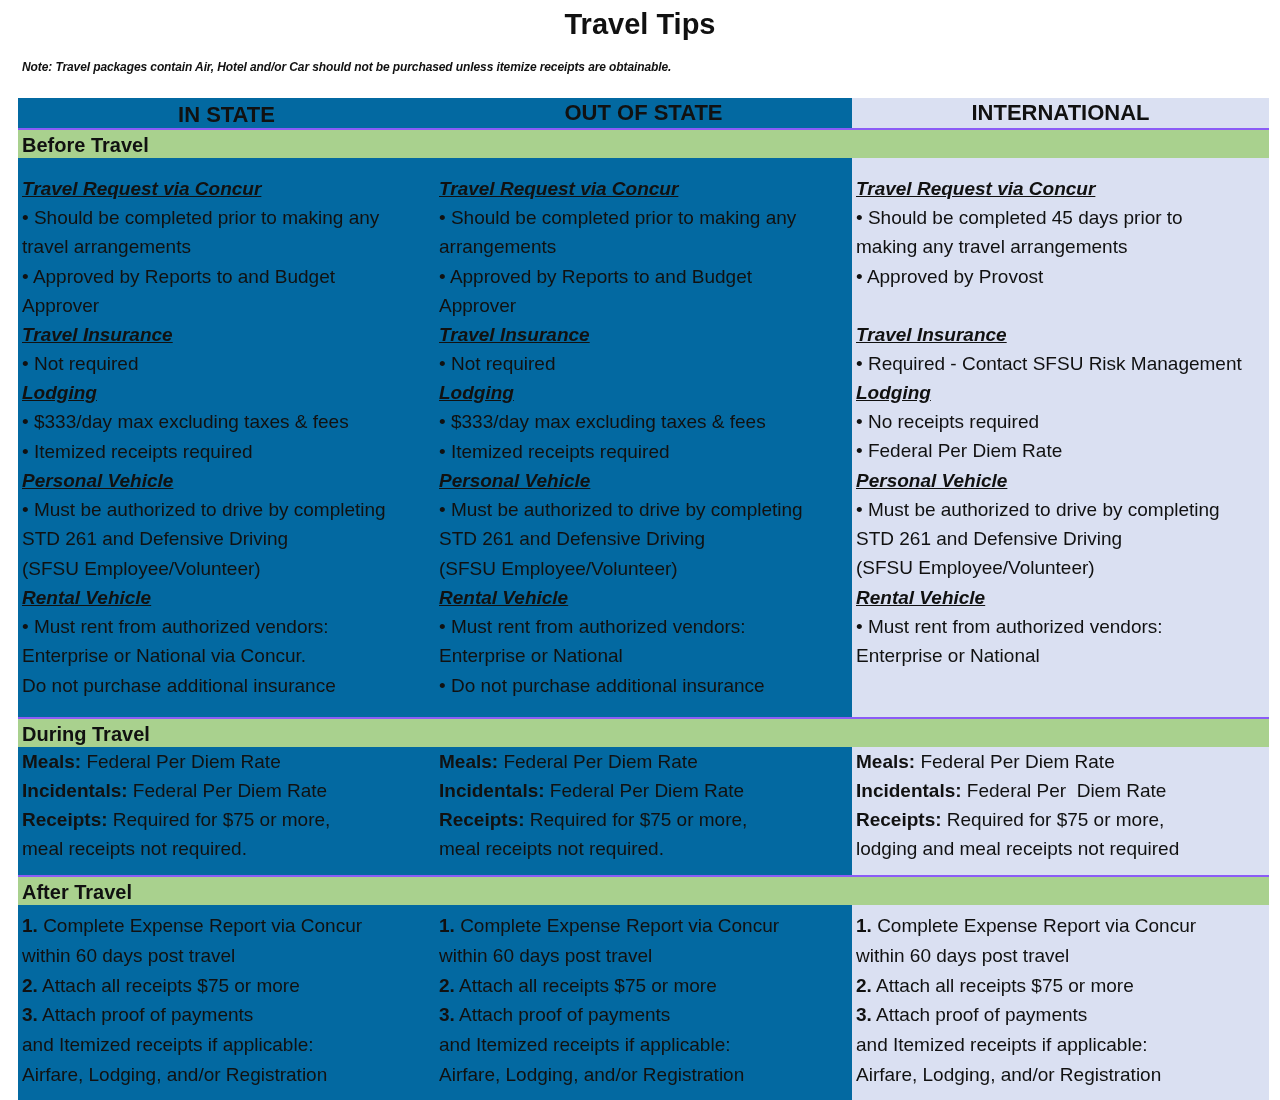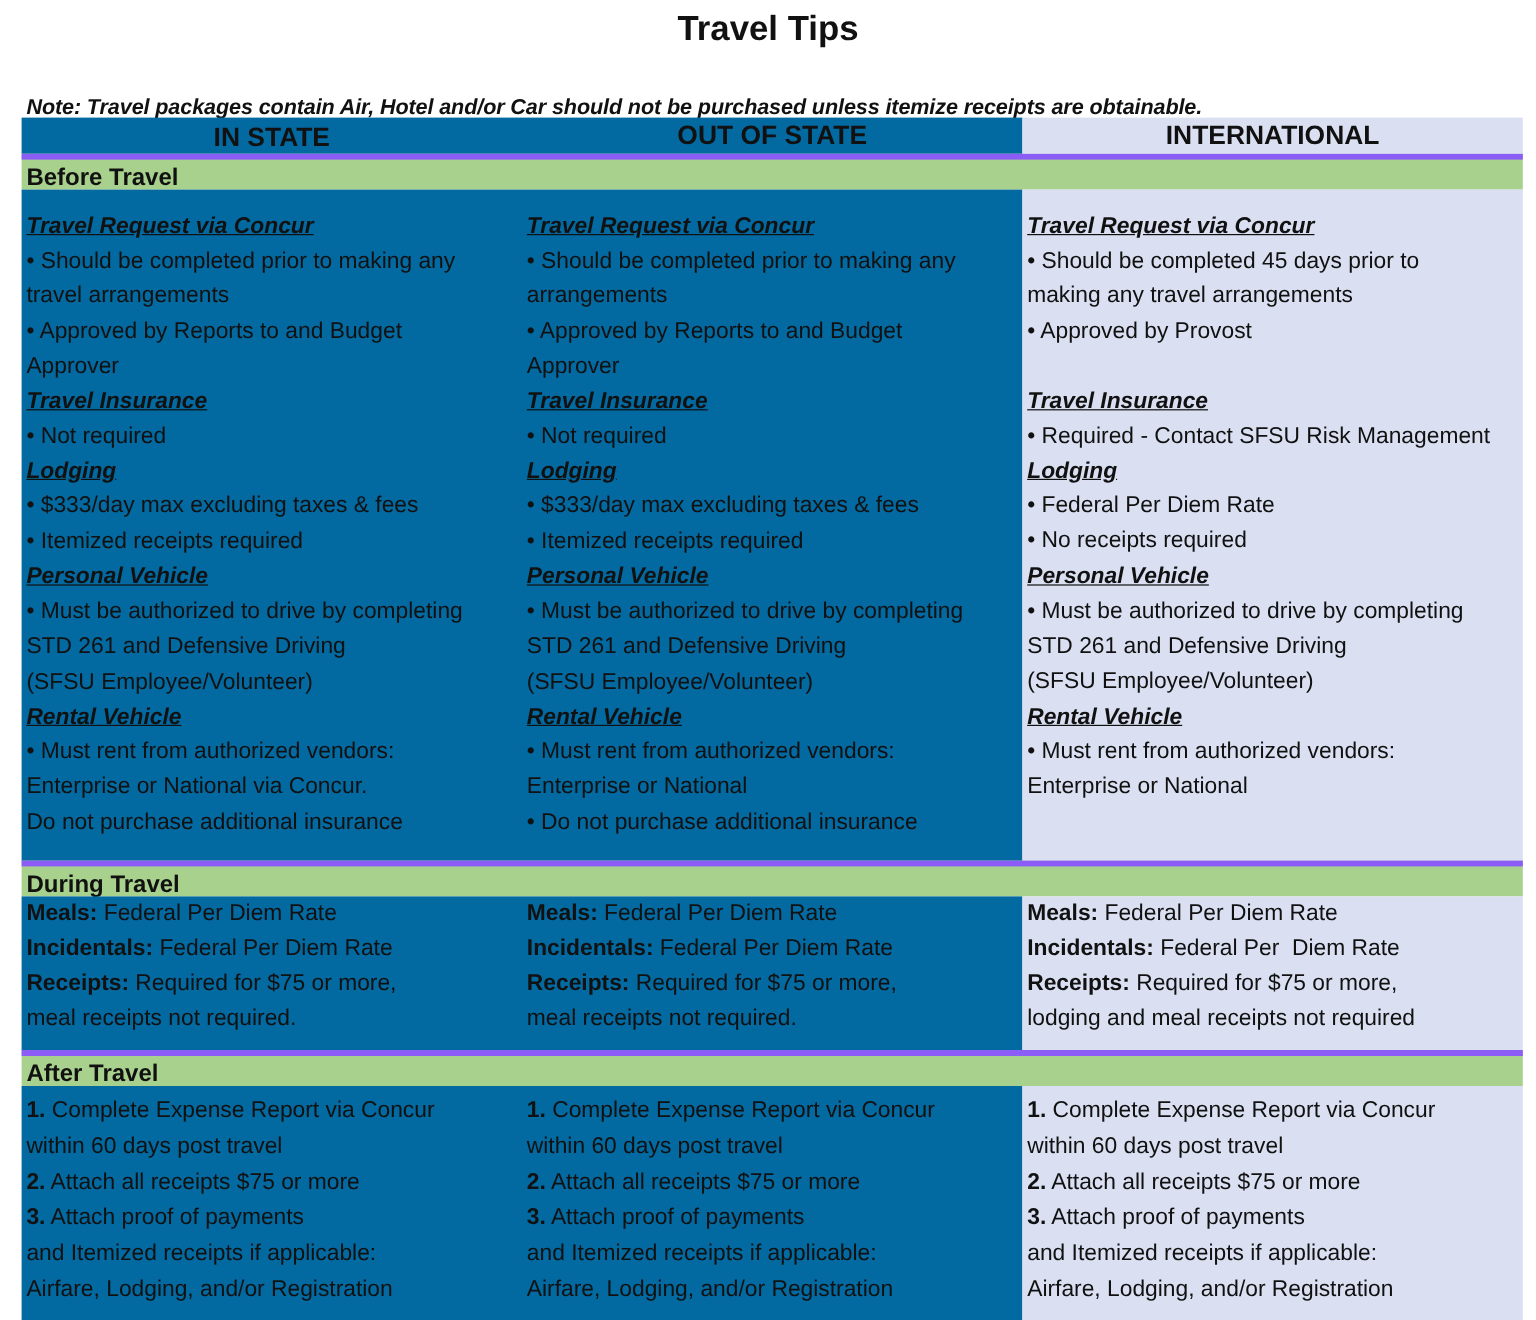--- a/index.html
+++ b/index.html
@@ -6,41 +6,41 @@
   body {
     width: 1280px; height: 1100px; overflow: hidden; position: relative;
     font-family: "Liberation Sans", "DejaVu Sans", sans-serif;
     color: #111;
   }
   .title {
     position: absolute; left: 0; top: 6px; width: 1280px; text-align: center;
     font-size: 29px; font-weight: bold; line-height: 36px;
   }
   .note {
-    position: absolute; left: 22px; top: 78px; width: 1250px;
-    font-size: 18px; font-weight: bold; font-style: italic; line-height: 22px;
+    position: absolute; left: 22px; top: 56px; width: 1250px;
+    font-size: 12px; font-weight: bold; font-style: italic; line-height: 22px;
     white-space: nowrap; letter-spacing: -0.1px;
   }
   .table {
     position: absolute; left: 18px; top: 98px; width: 1251px;
   }
   .row { display: flex; width: 100%; }
   .cell { width: 417px; box-sizing: border-box; padding: 0 4px; }
   .c-in { background: #0369a1; }
   .c-out { background: #0369a1; }
   .c-intl { background: #dae0f2; }
   .hdr-row { height: 30px; }
   .hdr-row .cell {
     text-align: center; font-size: 22px; font-weight: bold; line-height: 30px;
   }
   .hdr-row .cell.c-in { line-height: 34px; }
   .section-bar {
     background: #a9d18e; height: 30px; line-height: 30px;
     font-size: 20px; font-weight: bold; padding-left: 4px;
-    border-top: 5px solid #8b5cf6;
+    border-top: 2px solid #8b5cf6;
     box-sizing: border-box;
   }
   .body-before { height: 559px; }
   .body-during { height: 128px; }
   .body-after { height: 208px; }
   .line { font-size: 19px; line-height: 29.3px; white-space: nowrap; }
   .sub {
     font-size: 19px; font-weight: bold; font-style: italic;
     text-decoration: underline; line-height: 29px; white-space: nowrap;
   }
@@ -112,22 +112,22 @@
 
     <div class="cell c-intl">
       <div class="sub">Travel Request via Concur</div>
       <div class="line">• Should be completed 45 days prior to</div>
       <div class="line">making any travel arrangements</div>
       <div class="line">• Approved by Provost</div>
       <div class="spacer"></div>
       <div class="sub">Travel Insurance</div>
       <div class="line">• Required - Contact SFSU Risk Management</div>
       <div class="sub">Lodging</div>
+      <div class="line">• No receipts required</div>
       <div class="line">• Federal Per Diem Rate</div>
-      <div class="line">• No receipts required</div>
       <div class="sub">Personal Vehicle</div>
       <div class="line">• Must be authorized to drive by completing</div>
       <div class="line">STD 261 and Defensive Driving</div>
       <div class="line">(SFSU Employee/Volunteer)</div>
       <div class="sub">Rental Vehicle</div>
       <div class="line">• Must rent from authorized vendors:</div>
       <div class="line">Enterprise or National</div>
     </div>
   </div>
 

